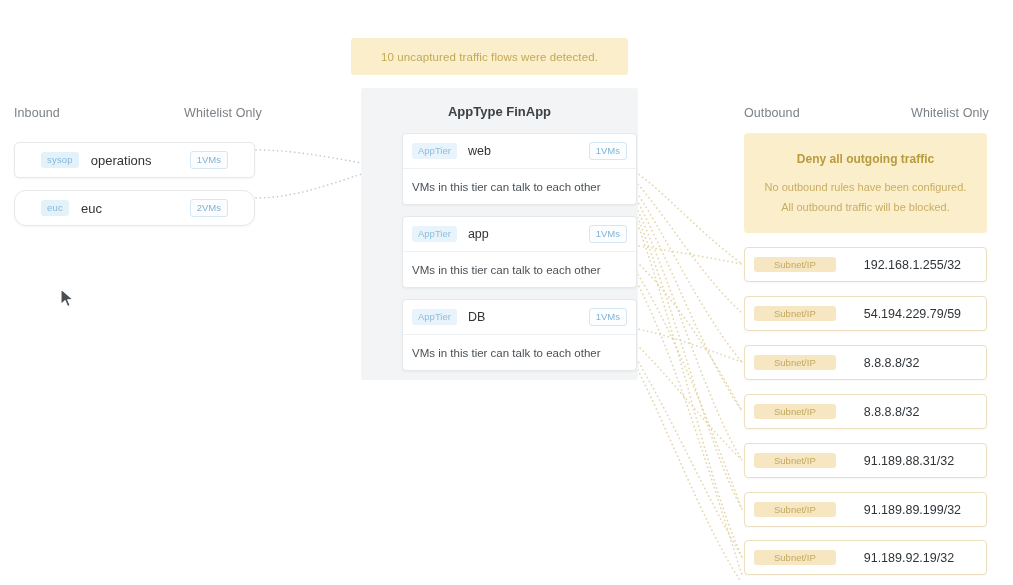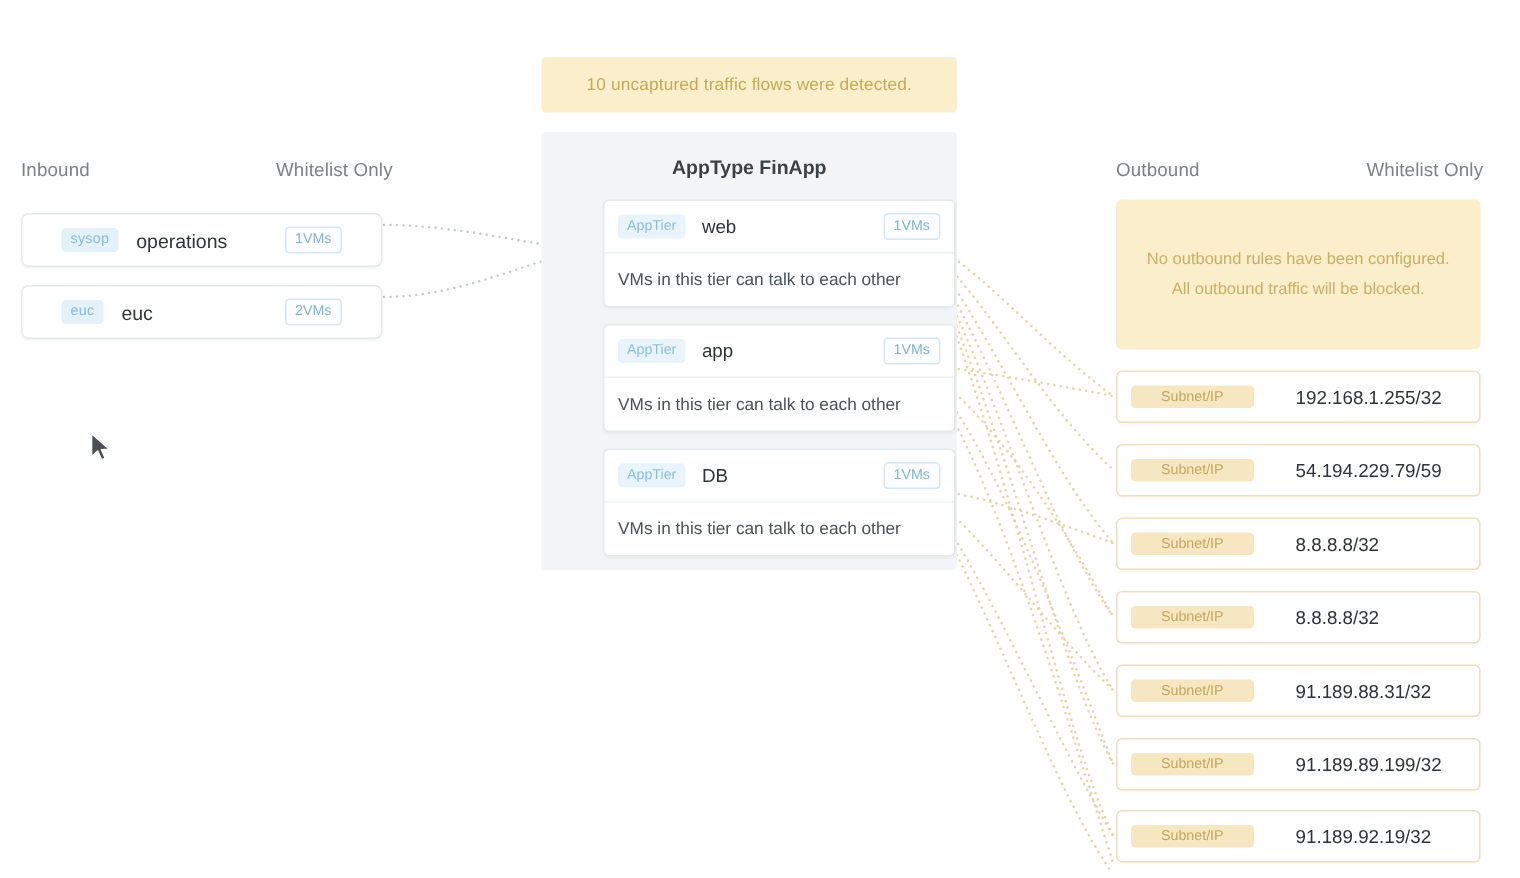--- a/index.html
+++ b/index.html
@@ -34,21 +34,21 @@
     padding: 3px 6px; line-height: 1; letter-spacing: .2px; flex: 0 0 auto;
   }
   .grp-name { font-size: 13px; color: #2f3438; margin-left: 12px; flex: 1 1 auto; white-space: nowrap; }
   .vm-chip {
     border: 1px solid #d6e6f2; color: #7fb4d6; background: #fbfdfe;
     font-size: 9.5px; border-radius: 3px; padding: 3px 6px; line-height: 1; flex: 0 0 auto;
   }
 
   
   #banner {
-    position: absolute; left: 361px; top: 38px; width: 277px; height: 37px;
+    position: absolute; left: 351px; top: 38px; width: 277px; height: 37px;
     background: #faeecb; border-radius: 3px;
     display: flex; align-items: center; justify-content: center;
   }
   #banner span { font-size: 11.5px; color: #c4a957; letter-spacing: .1px; }
 
   
   #app-panel {
     position: absolute; left: 361px; top: 88px; width: 277px; height: 292px;
     background: #f2f4f5; border-radius: 3px;
   }
@@ -133,21 +133,21 @@
 
   <div id="banner">
     <span>10 uncaptured traffic flows were detected.</span>
   </div>
 
   <div class="card grp" style="top:132px;">
     <span class="grp-badge">sysop</span>
     <span class="grp-name">operations</span>
     <span class="vm-chip">1VMs</span>
   </div>
-  <div class="card grp" style="top:180px;">
+  <div class="card grp" style="top:180px;border-radius:12px;">
     <span class="grp-badge">euc</span>
     <span class="grp-name">euc</span>
     <span class="vm-chip">2VMs</span>
   </div>
 
   <div id="app-panel">
     <div id="app-title">AppType FinApp</div>
   </div>
 
   <div class="tier" style="top:133px;">
@@ -177,20 +177,21 @@
       <span class="tier-badge">AppTier</span>
       <span class="tier-name">DB</span>
       <span class="vm-chip">1VMs</span>
     </div>
     <div class="tier-body">
       <span>VMs in this tier can talk to each other</span>
     </div>
   </div>
 
   <div id="deny">
+    <div class="t">Deny all outgoing traffic</div>
     <div class="l">No outbound rules have been configured.</div>
     <div class="l" style="margin-top:2px;">All outbound traffic will be blocked.</div>
   </div>
 
   <div class="ip-row" style="top:247px;">
     <span class="ip-badge">Subnet/IP</span>
     <span class="ip-text">192.168.1.255/32</span>
   </div>
   <div class="ip-row" style="top:296px;">
     <span class="ip-badge">Subnet/IP</span>

